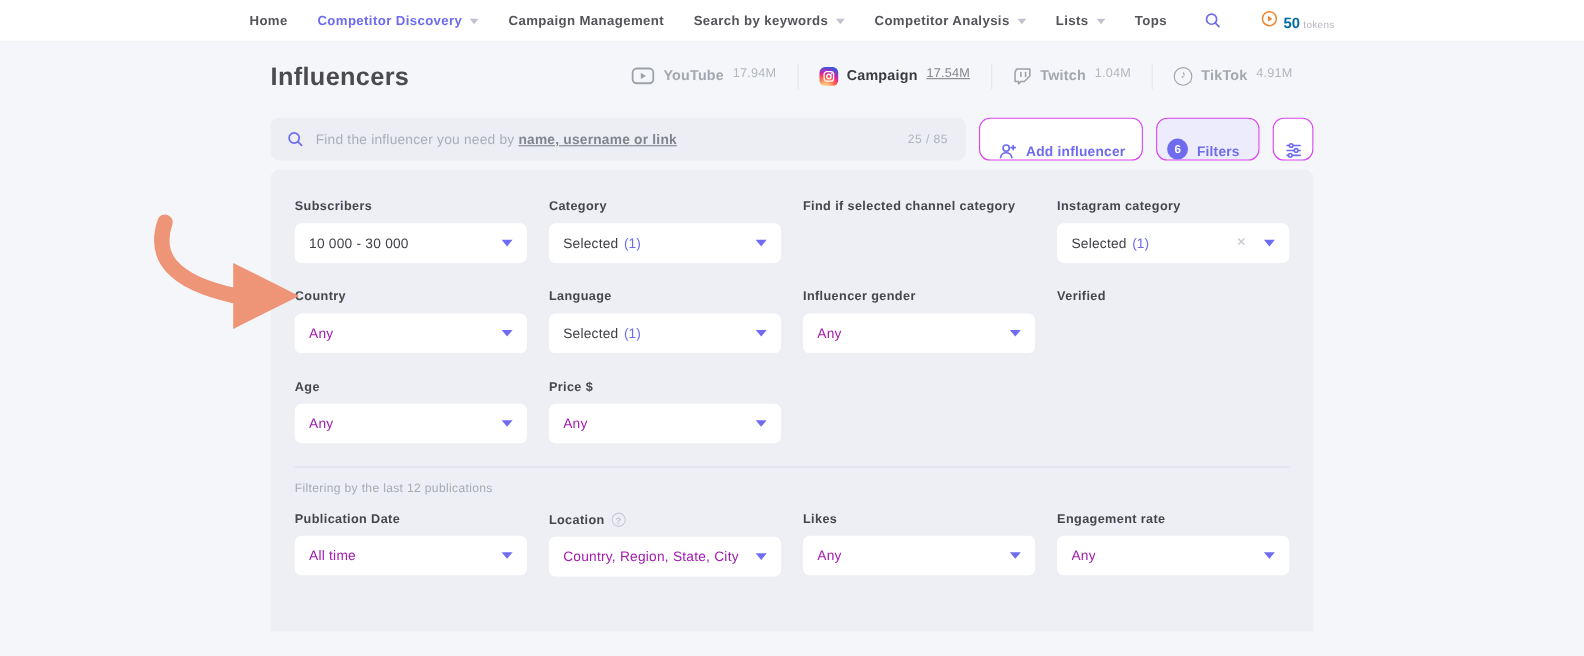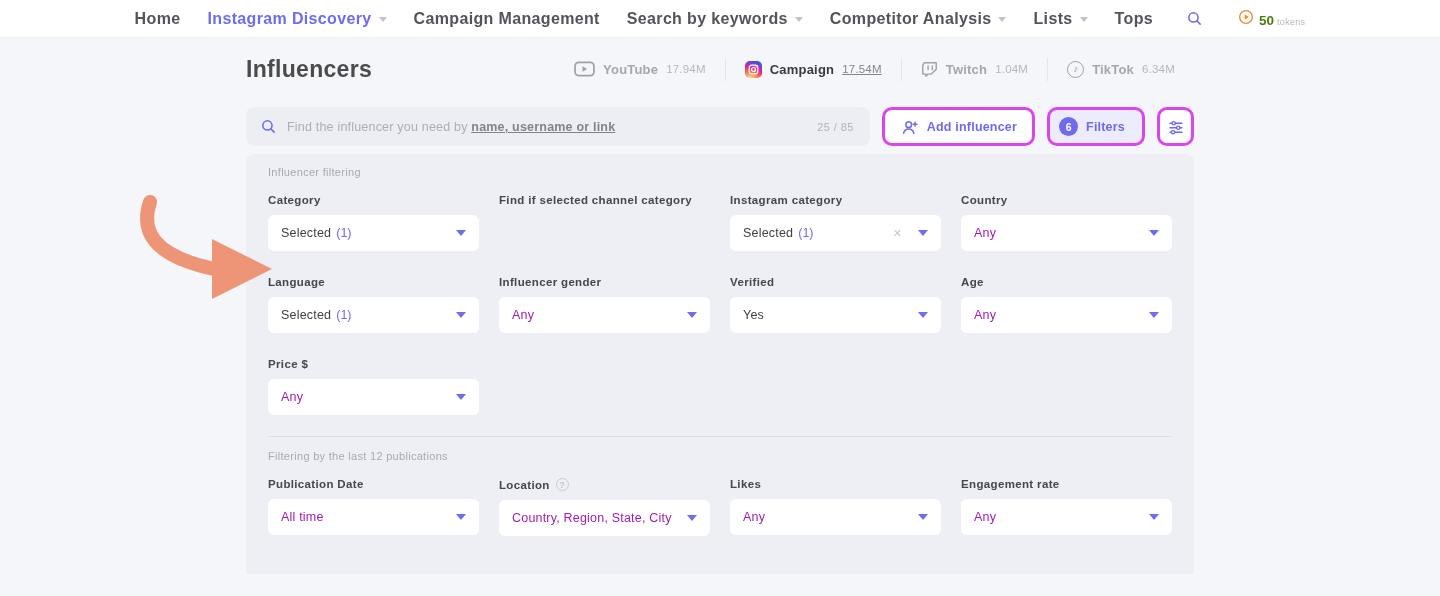--- a/index.html
+++ b/index.html
@@ -10,36 +10,36 @@
     position:relative;
     overflow:hidden;
     color:#3e3e45;
   }
   
   .navbar {
     height:38px; background:#ffffff; display:flex; align-items:center; justify-content:center;
     border-bottom:1px solid #f0f1f4;
   }
   .nav-items { display:flex; align-items:center; gap:27px; }
-  .nav-item { display:flex; align-items:center; font-size:16px; font-weight:600; color:#53535a; letter-spacing:.35px; cursor:pointer; white-space:nowrap; }
+  .nav-item { display:flex; align-items:center; font-size:12px; font-weight:600; color:#53535a; letter-spacing:.35px; cursor:pointer; white-space:nowrap; }
   .nav-item.active { color:#6e6bee; }
   .nav-caret { width:0; height:0; border-left:4px solid transparent; border-right:4px solid transparent; border-top:5px solid #c0c2cf; margin-left:7px; margin-top:1px; }
   .nav-search { margin-left:6px; display:flex; align-items:center; cursor:pointer; }
   .nav-tokens { display:flex; align-items:baseline; margin-left:8px; cursor:pointer; }
-  .nav-tokens .tok-num { font-size:13.5px; color:#4d7c0f; font-weight:600; margin-left:5px; }
+  .nav-tokens .tok-num { font-size:13.5px; color:#0369a1; font-weight:600; margin-left:5px; }
   .nav-tokens .tok-unit { font-size:9px; color:#b4b7bd; margin-left:3px; letter-spacing:.3px; }
 
   
   .content { width:948px; margin-left:246px; padding-top:10px; }
 
   .header-row { height:42px; display:flex; align-items:center; justify-content:space-between; }
   .page-title { font-size:23px; font-weight:700; color:#4b4b4e; letter-spacing:.3px; }
 
   .platform-tabs { display:flex; align-items:center; }
-  .ptab { display:flex; align-items:center; gap:8px; padding:3px 19px; cursor:pointer; border-left:1px solid #e4e5ea; }
+  .ptab { display:flex; gap:8px; padding:3px 19px; cursor:pointer; border-left:1px solid #e4e5ea; }
   .ptab:first-child { border-left:none; }
   .ptab-name { font-size:13px; font-weight:600; color:#a3a7ae; letter-spacing:.2px; }
   .ptab-count { font-size:11.5px; color:#b3b7bf; letter-spacing:.2px; }
   .ptab.active .ptab-name { color:#39393f; }
   .ptab.active .ptab-count { color:#83868d;text-decoration:underline; }
   .ig-icon { width:17px; height:17px; border-radius:5px; display:flex; align-items:center; justify-content:center;
     background: radial-gradient(circle at 30% 110%, #fdf497 0%, #fd5949 45%, #d6249f 60%, #285AEB 90%); }
   .tiktok-circle { width:17px; height:17px; border:1.6px solid #9da1a9; border-radius:50%; display:flex; align-items:center; justify-content:center; }
   .tiktok-circle span { font-size:10px; color:#9da1a9; line-height:1; }
 
@@ -49,21 +49,21 @@
     display:flex; align-items:center; justify-content:center; gap:8px; cursor:pointer;
   }
   .ai-banner-label { font-size:11.5px; font-weight:700; color:#4b5585; letter-spacing:.3px; }
 
   
   .search-row { margin-top:17px; display:flex; align-items:center; gap:12px; height:39px; }
   .search-input { flex:1; height:39px; background:#edeef3; border-radius:8px; display:flex; align-items:center; padding:0 16px 0 14px; cursor:text; }
   .search-placeholder { margin-left:10px; font-size:12.5px; color:#a9aeb8; letter-spacing:.2px; flex:1; }
   .search-placeholder b { color:#7f848e; font-weight:700;text-decoration:underline; }
   .search-counter { font-size:11px; color:#b0b4bd; letter-spacing:.4px; }
-  .btn { height:39px; display:flex; align-items:center; gap:8px; border:3px solid #d946ef; border-radius:10px; background:#fff; padding:0 15px; cursor:pointer; }
+  .btn { height:39px; display:flex; align-items:flex-end; gap:8px; border:1px solid #d946ef; border-radius:10px; background:#fff; padding:0 15px; cursor:pointer; }
   .btn-label { font-size:12.5px; font-weight:700; color:#6e6bee; letter-spacing:.2px; white-space:nowrap; }
   .btn-filters { background:#edecfd; padding:0 17px 0 9px; }
   .filters-badge { width:19px; height:19px; border-radius:50%; background:#6e6bee; color:#fff; font-size:10.5px; font-weight:700; display:flex; align-items:center; justify-content:center; }
   .btn-square { width:37px; justify-content:center; padding:0; }
 
   
   .filter-panel { margin-top:8px; background:#edeff4; border-radius:8px 8px 0 0; padding:12px 22px 30px; min-height:420px; }
   .panel-section-title { font-size:11px; color:#a6aab3; letter-spacing:.3px; }
   .filters-grid { display:grid; grid-template-columns:repeat(4, 1fr); column-gap:20px; row-gap:25px; margin-top:16px; }
   .field-label-row { display:flex; align-items:center; gap:6px; margin-bottom:9px; }
@@ -85,21 +85,21 @@
 </style>
 </head>
 <body>
 
 <div class="navbar">
   <div class="nav-items" id="nav-items">
       <div class="nav-item">
         <span>Home</span>
       </div>
       <div class="nav-item active">
-        <span>Instagram Discovery</span>
+        <span>Competitor Discovery</span>
         <span class="nav-caret"></span>
       </div>
       <div class="nav-item">
         <span>Campaign Management</span>
       </div>
       <div class="nav-item">
         <span>Search by keywords</span>
         <span class="nav-caret"></span>
       </div>
       <div class="nav-item">
@@ -171,21 +171,21 @@
           <span class="ptab-name">Twitch</span>
           <span class="ptab-count">1.04M</span>
         </div>
         <div class="ptab">
           <span style="display: flex;">
             <span class="tiktok-circle">
               <span>♪</span>
             </span>
           </span>
           <span class="ptab-name">TikTok</span>
-          <span class="ptab-count">6.34M</span>
+          <span class="ptab-count">4.91M</span>
         </div>
       </div>
   </div>
 
 
   <div class="search-row">
     <div class="search-input">
       <span style="display:flex;">
         <svg width="17" height="17" viewBox="0 0 24 24" fill="none" stroke="#6e6bee" stroke-width="2.2" stroke-linecap="round">
           <circle cx="10.5" cy="10.5" r="6.5"></circle>
@@ -220,22 +220,31 @@
           <line x1="4" y1="13" x2="20" y2="13"></line>
           <circle cx="15" cy="13" r="2.2" fill="#fff"></circle>
           <line x1="4" y1="19" x2="20" y2="19"></line>
           <circle cx="8" cy="19" r="2.2" fill="#fff"></circle>
         </svg>
       </span>
     </div>
   </div>
 
   <div class="filter-panel">
-    <div class="panel-section-title">Influencer filtering</div>
     <div class="filters-grid" id="filters-grid-1">
+        <div class="field">
+          <div class="field-label-row">
+            <span class="field-label">Subscribers</span>
+          </div>
+          <div class="dropdown">
+            <span class="dd-value dark">10 000 - 30 000</span>
+            <span class="dd-spacer"></span>
+            <span class="dd-chevron"></span>
+          </div>
+        </div>
         <div class="field">
           <div class="field-label-row">
             <span class="field-label">Category</span>
           </div>
           <div class="dropdown">
             <span class="dd-value dark">Selected</span>
             <span class="dd-count">(1)</span>
             <span class="dd-spacer"></span>
             <span class="dd-chevron"></span>
           </div>
@@ -284,25 +293,20 @@
           </div>
           <div class="dropdown">
             <span class="dd-value muted">Any</span>
             <span class="dd-spacer"></span>
             <span class="dd-chevron"></span>
           </div>
         </div>
         <div class="field">
           <div class="field-label-row">
             <span class="field-label">Verified</span>
-          </div>
-          <div class="dropdown">
-            <span class="dd-value dark">Yes</span>
-            <span class="dd-spacer"></span>
-            <span class="dd-chevron"></span>
           </div>
         </div>
         <div class="field">
           <div class="field-label-row">
             <span class="field-label">Age</span>
           </div>
           <div class="dropdown">
             <span class="dd-value muted">Any</span>
             <span class="dd-spacer"></span>
             <span class="dd-chevron"></span>

